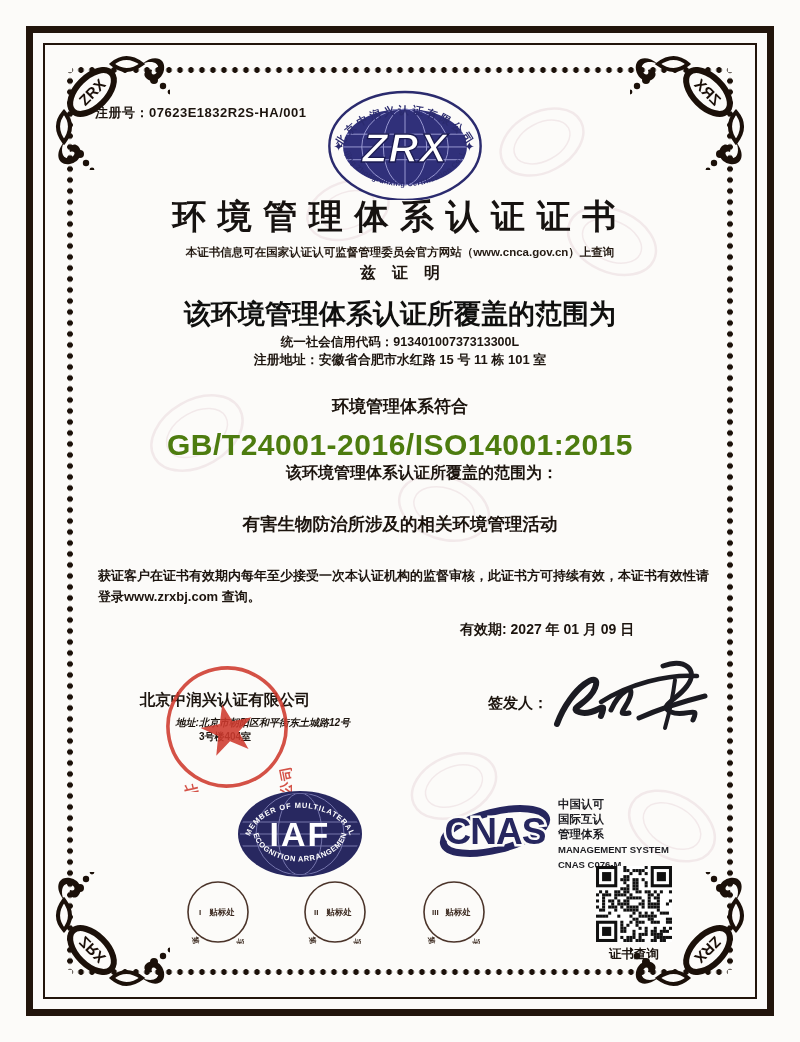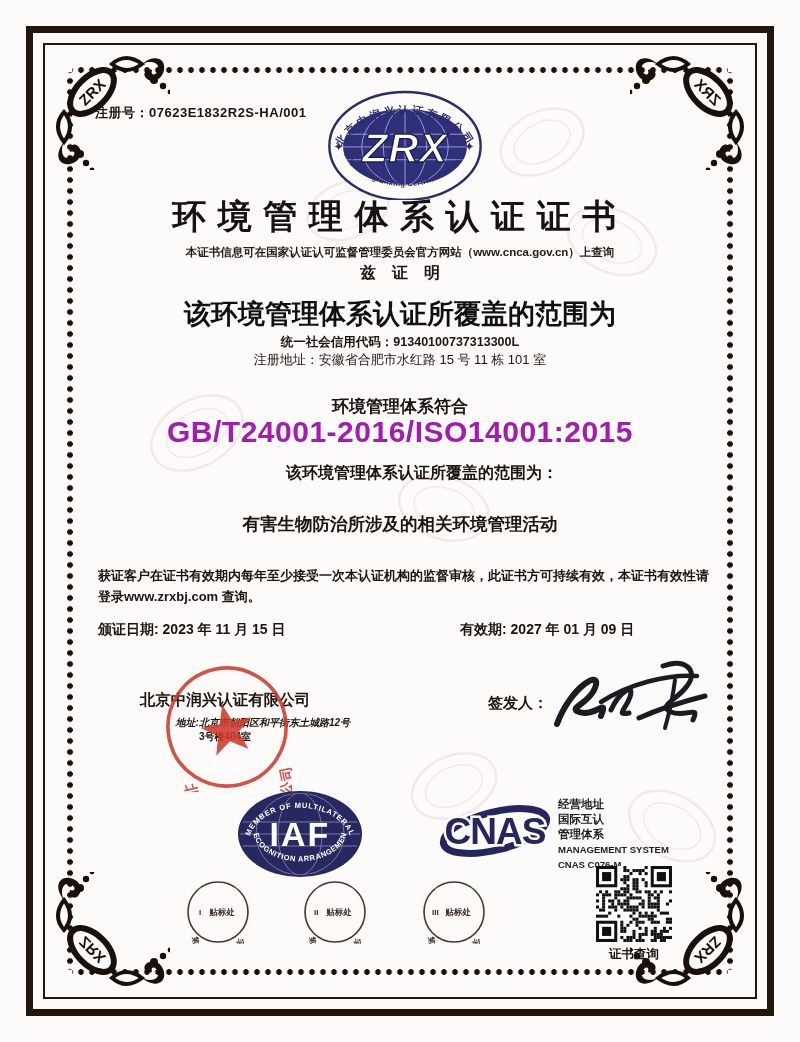--- a/index.html
+++ b/index.html
@@ -18,24 +18,24 @@
   .corner{width:120px;height:120px;}
   .corner.tr{transform:scaleX(-1);} .corner.bl{transform:scaleY(-1);} .corner.br{transform:scale(-1,-1);}
   
   .center{left:0;right:0;text-align:center;}
   .reg{left:95px;top:104px;font-size:13px;font-weight:bold;letter-spacing:.5px;}
   .title{top:194px;font-size:34px;font-weight:bold;letter-spacing:.34em;color:#161210;white-space:nowrap;}
   .infoline{top:245px;font-size:11.5px;font-weight:bold;color:#241a12;}
   .hereby{top:263px;font-size:16px;font-weight:bold;letter-spacing:1em;text-indent:1em;}
   .company{top:296px;font-size:27px;font-weight:bold;color:#10100f;}
   .credit{top:334px;font-size:12.5px;font-weight:bold;}
-  .addr1{top:351px;font-size:13px;font-weight:400;}
+  .addr1{top:351px;font-size:13px;font-weight:700;}
   .addr2{top:368px;font-size:13px;font-weight:600;}
   .stdintro{top:395px;font-size:17px;font-weight:bold;}
-  .stdcode{top:415px;font-size:30px;font-weight:bold;letter-spacing:.5px;color:#a21caf;}
+  .stdcode{top:428px;font-size:30px;font-weight:bold;letter-spacing:.5px;color:#4d7c0f;}
   .scopeintro{top:463px;font-size:16px;font-weight:bold;margin-left:44px;}
   .scope{top:488px;font-size:17.5px;font-weight:bold;margin-top:24px;}
   .auditnote{left:98px;top:565px;width:614px;font-size:13px;font-weight:bold;line-height:1.65;text-align:left;}
   .daterow-l{left:98px;top:621px;font-size:14px;font-weight:bold;}
   .daterow-r{left:460px;top:621px;font-size:14px;font-weight:bold;}
   .issuer-name{left:100px;top:690px;width:250px;text-align:center;font-size:15.5px;font-weight:bold;}
   .issuer-a1{left:100px;top:716px;width:250px;text-align:right;font-size:10px;font-weight:bold;font-style:italic;}
   .issuer-a2{left:100px;top:730px;width:250px;text-align:center;font-size:10px;font-weight:bold;}
   .signer{left:488px;top:694px;font-size:15px;font-weight:bold;}
   .cnas-text{left:558px;top:797px;line-height:15px;color:#1d1d22;}
@@ -186,21 +186,20 @@
   <div class="abs center company">该环境管理体系认证所覆盖的范围为</div>
   <div class="abs center credit"><span>统一社会信用代码：</span><span>91340100737313300L</span></div>
   <div class="abs center addr1"><span>注册地址：</span><span>安徽省合肥市水红路 15 号 11 栋 101 室</span></div>
 
   <div class="abs center stdintro">环境管理体系符合</div>
   <div class="abs center stdcode">GB/T24001-2016/ISO14001:2015</div>
   <div class="abs center scopeintro">该环境管理体系认证所覆盖的范围为：</div>
   <div class="abs center scope">有害生物防治所涉及的相关环境管理活动</div>
 
   <div class="abs auditnote">获证客户在证书有效期内每年至少接受一次本认证机构的监督审核，此证书方可持续有效，本证书有效性请登录www.zrxbj.com 查询。</div>
-  <div class="abs daterow-l"><span>颁证日期:</span> <span>2023 年 11 月 15 日</span></div>
   <div class="abs daterow-r"><span>有效期:</span> <span>2027 年 01 月 09 日</span></div>
 
   <div class="abs issuer-name">北京中润兴认证有限公司</div>
   <div class="abs issuer-a1">地址:北京市朝阳区和平街东土城路12号</div>
   <div class="abs issuer-a2">3号楼404室</div>
 
   <svg class="abs" style="left:162px;top:662px;opacity:.88;" width="130" height="130" viewBox="0 0 130 130">
     <defs>
         <path id="sealArc" d="M 20,93 A 53,53 0 1 0 110,93"></path>
       </defs>
@@ -242,21 +241,21 @@
     <text font-size="7.5" font-weight="bold" fill="#ffffff" letter-spacing=".8" font-family="Liberation Sans,sans-serif"><textPath href="#iafTop" startOffset="50%" text-anchor="middle">MEMBER OF MULTILATERAL</textPath></text>
     <text x="63" y="56" text-anchor="middle" font-size="34" font-weight="bold" fill="#ffffff" letter-spacing="2" font-family="Liberation Sans,sans-serif">IAF</text>
     <text font-size="7.5" font-weight="bold" fill="#ffffff" letter-spacing=".6" font-family="Liberation Sans,sans-serif"><textPath href="#iafBot" startOffset="50%" text-anchor="middle">RECOGNITION ARRANGEMENT</textPath></text>
   </svg>
 
   <svg class="abs" style="left:438px;top:798px;" width="115" height="66" viewBox="0 0 115 66">
     <ellipse cx="57" cy="33" rx="53" ry="19" fill="none" stroke="#26265e" stroke-width="7" transform="rotate(-14 57 33)"></ellipse>
     <text x="57" y="46" text-anchor="middle" font-size="37" font-weight="bold" letter-spacing="-1" fill="#26265e" stroke="#fcfbf9" stroke-width="5" paint-order="stroke" font-family="Liberation Sans,sans-serif">CNAS</text>
   </svg>
   <div class="abs cnas-text">
-    <div class="cn">经营地址</div>
+    <div class="cn">中国认可</div>
     <div class="cn">国际互认</div>
     <div class="cn">管理体系</div>
     <div class="en">MANAGEMENT SYSTEM</div>
     <div class="en">CNAS C076-M</div>
   </div>
 
   <svg class="abs" style="left:186px;top:880px;" width="64" height="64" viewBox="0 0 64 64">
     <defs>
         <path id="stampArc" d="M 10,46 A 25,25 0 1 0 54,46"></path>
       </defs>

